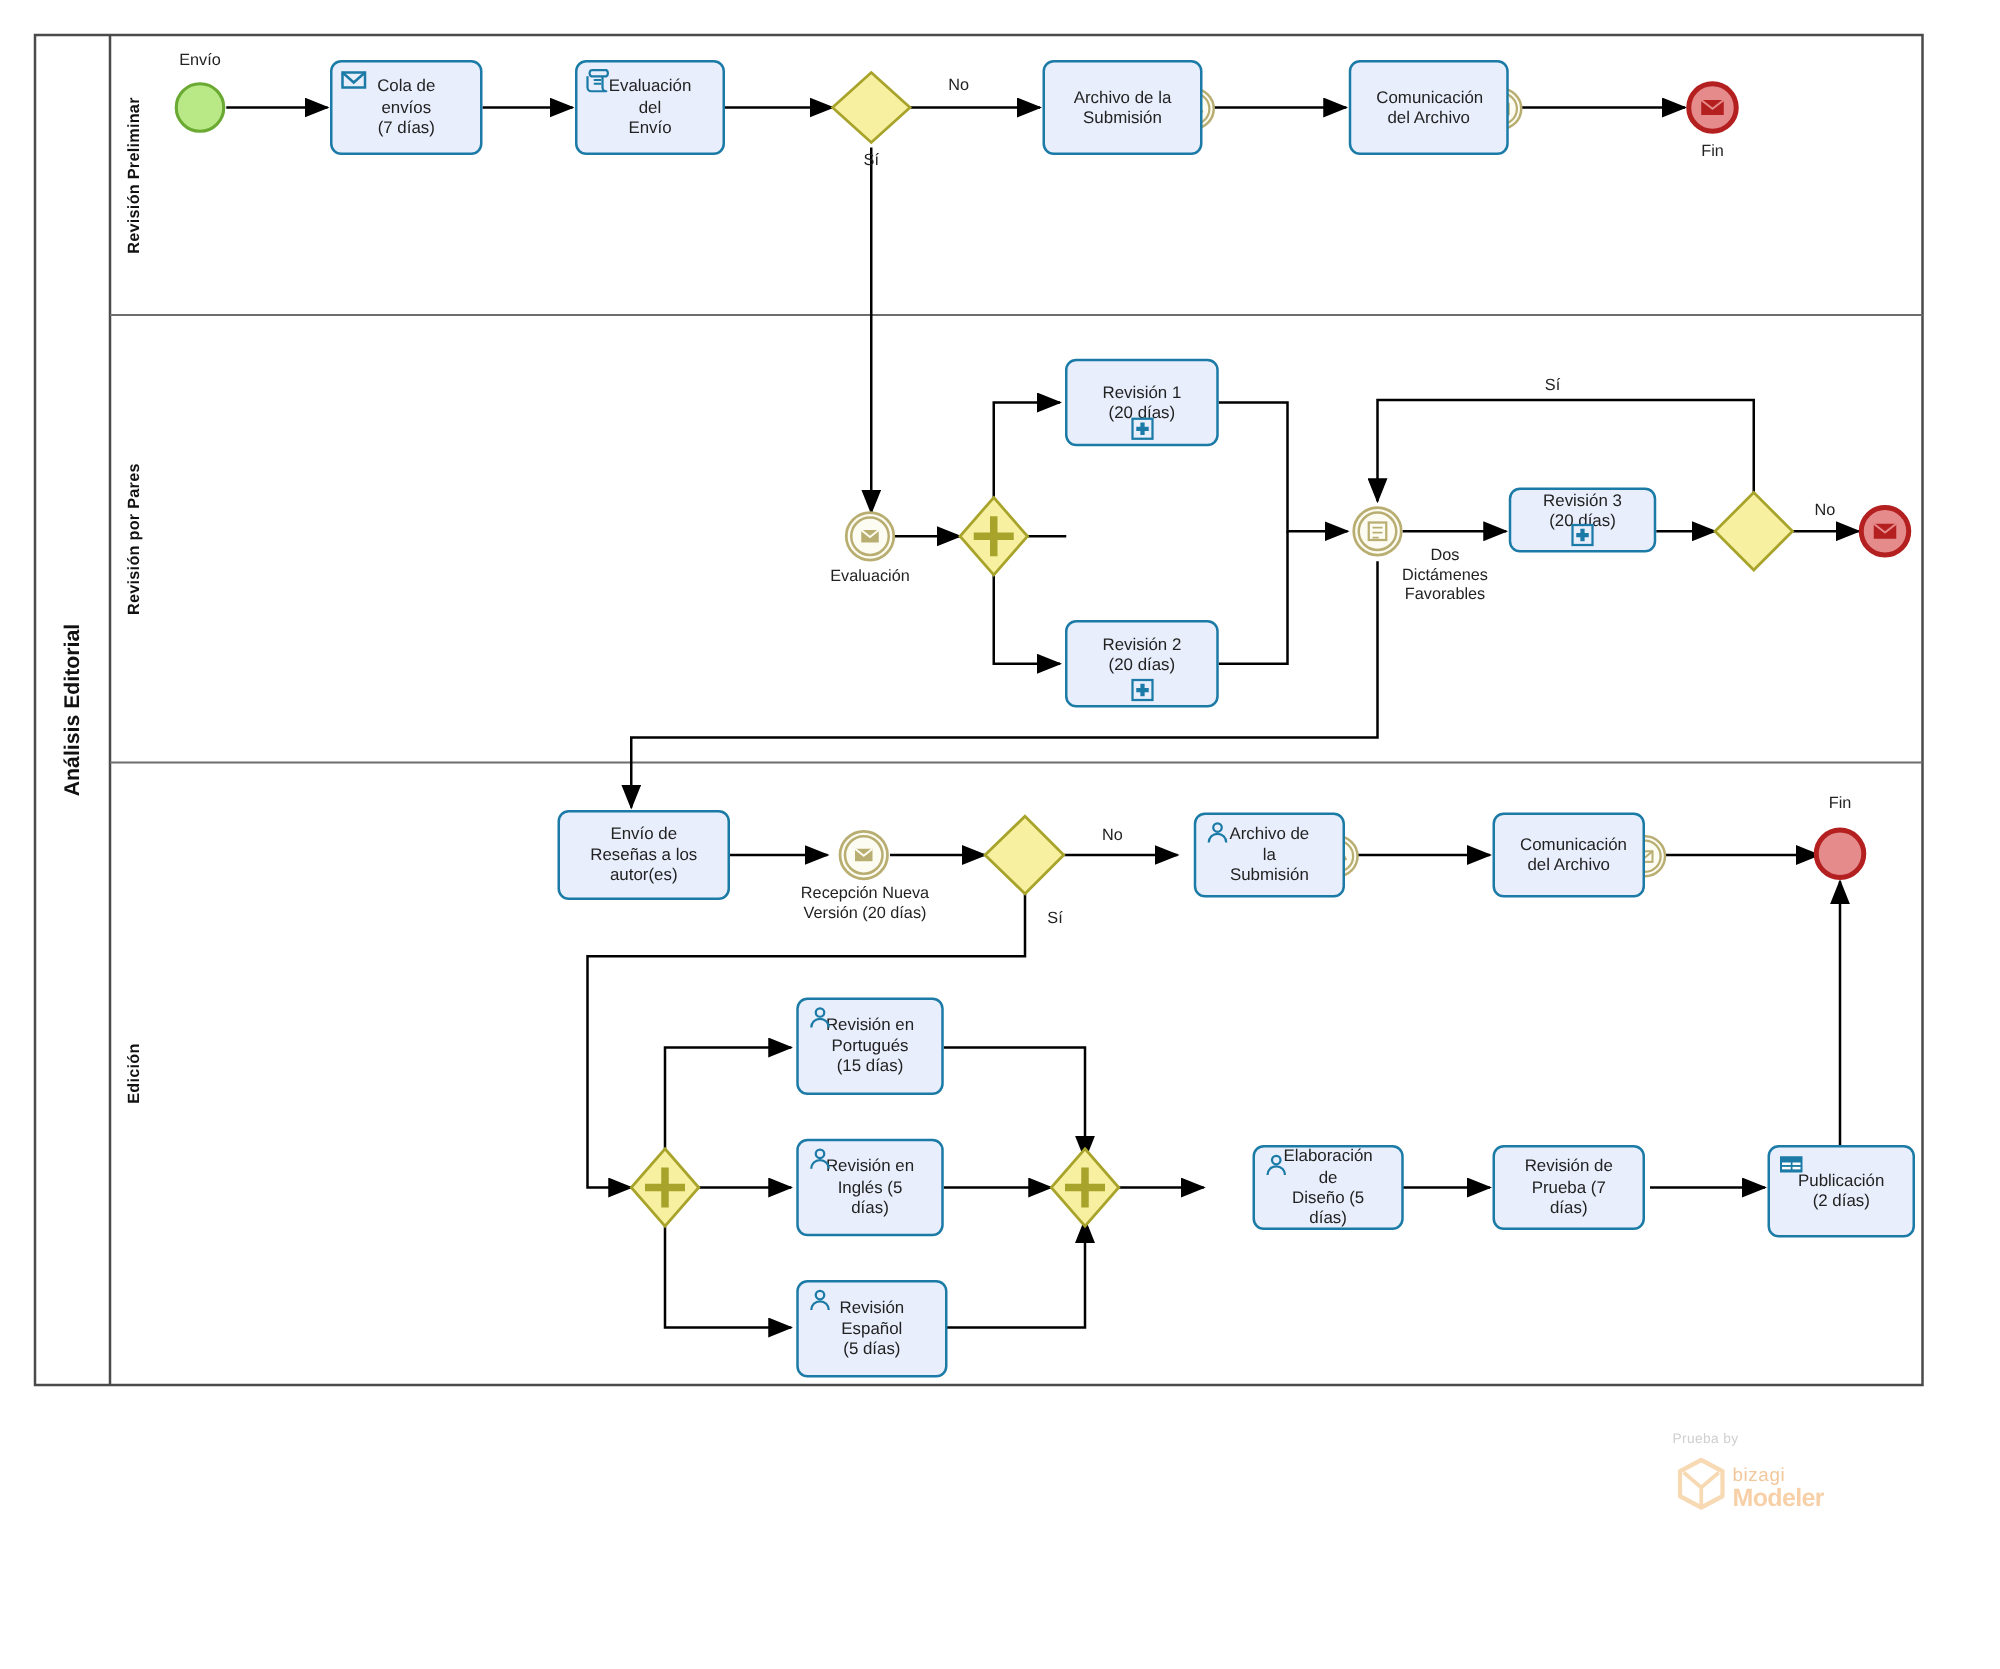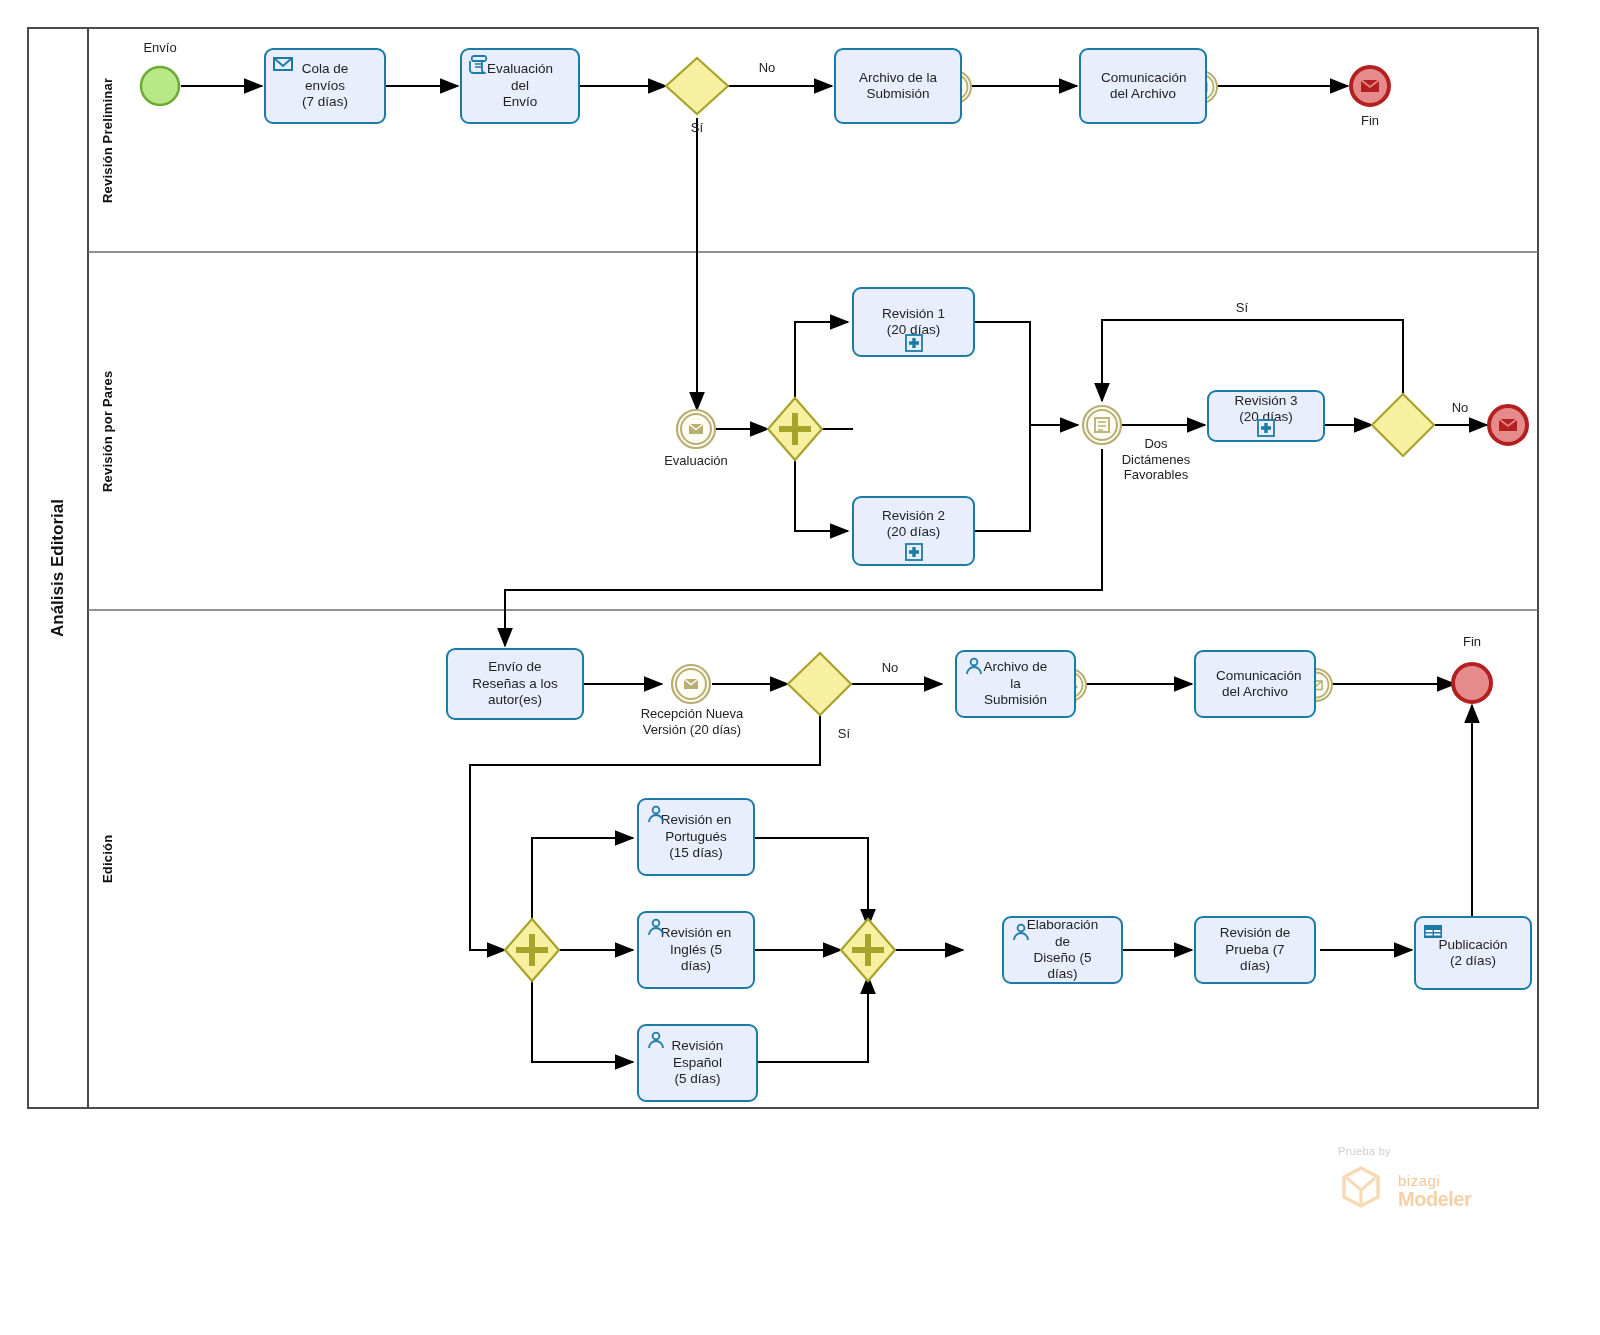--- a/index.html
+++ b/index.html
@@ -357,21 +357,21 @@
           <rect x="3.6" y="11.5" width="7" height="2" fill="#ffffff"></rect>
           <rect x="12" y="8" width="6.4" height="2" fill="#ffffff"></rect>
           <rect x="12" y="11.5" width="6.4" height="2" fill="#ffffff"></rect>
         </svg>
   </span>
   <span class="lbl">Publicación<br>(2 días)</span>
 </div>
 
 <div class="logo">
   <div class="pw">Prueba by</div>
-  <div style="display:flex;align-items:flex-end;gap:14px;margin-top:6px;">
+  <div style="display:flex;align-items:flex-end;gap:2px;margin-top:6px;">
     <svg width="46" height="46" viewBox="0 0 46 46">
       <path d="M6,14 L23,5 L40,14 L40,34 L23,43 L6,34 Z" fill="none" stroke="#f7d9b3" stroke-width="3.4" stroke-linejoin="round"></path>
       <path d="M9,15 L23,27 L37,15" fill="none" stroke="#f7d9b3" stroke-width="3"></path>
       <path d="M23,27 L23,42" fill="none" stroke="#f7d9b3" stroke-width="3"></path>
     </svg>
     <div>
       <div style="font-size:15px;color:#f2c79a;letter-spacing:.5px;">bizagi</div>
       <div style="font-size:20px;color:#f7d0a8;font-weight:bold;line-height:1;letter-spacing:-0.5px;">Modeler</div>
     </div>
   </div>

